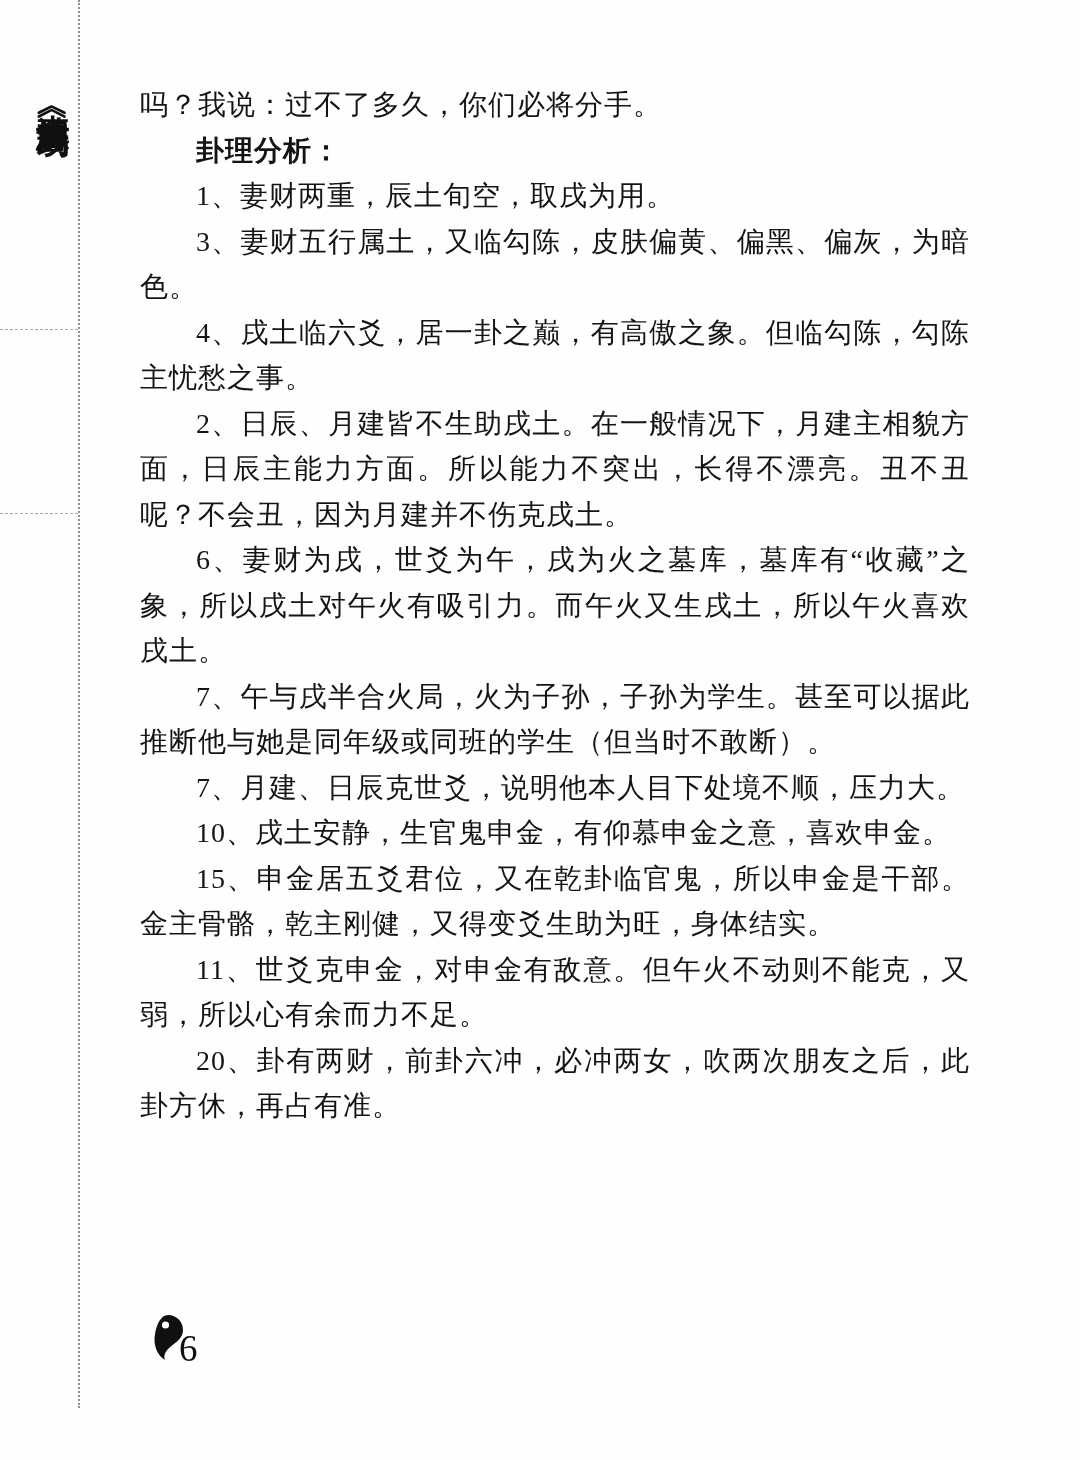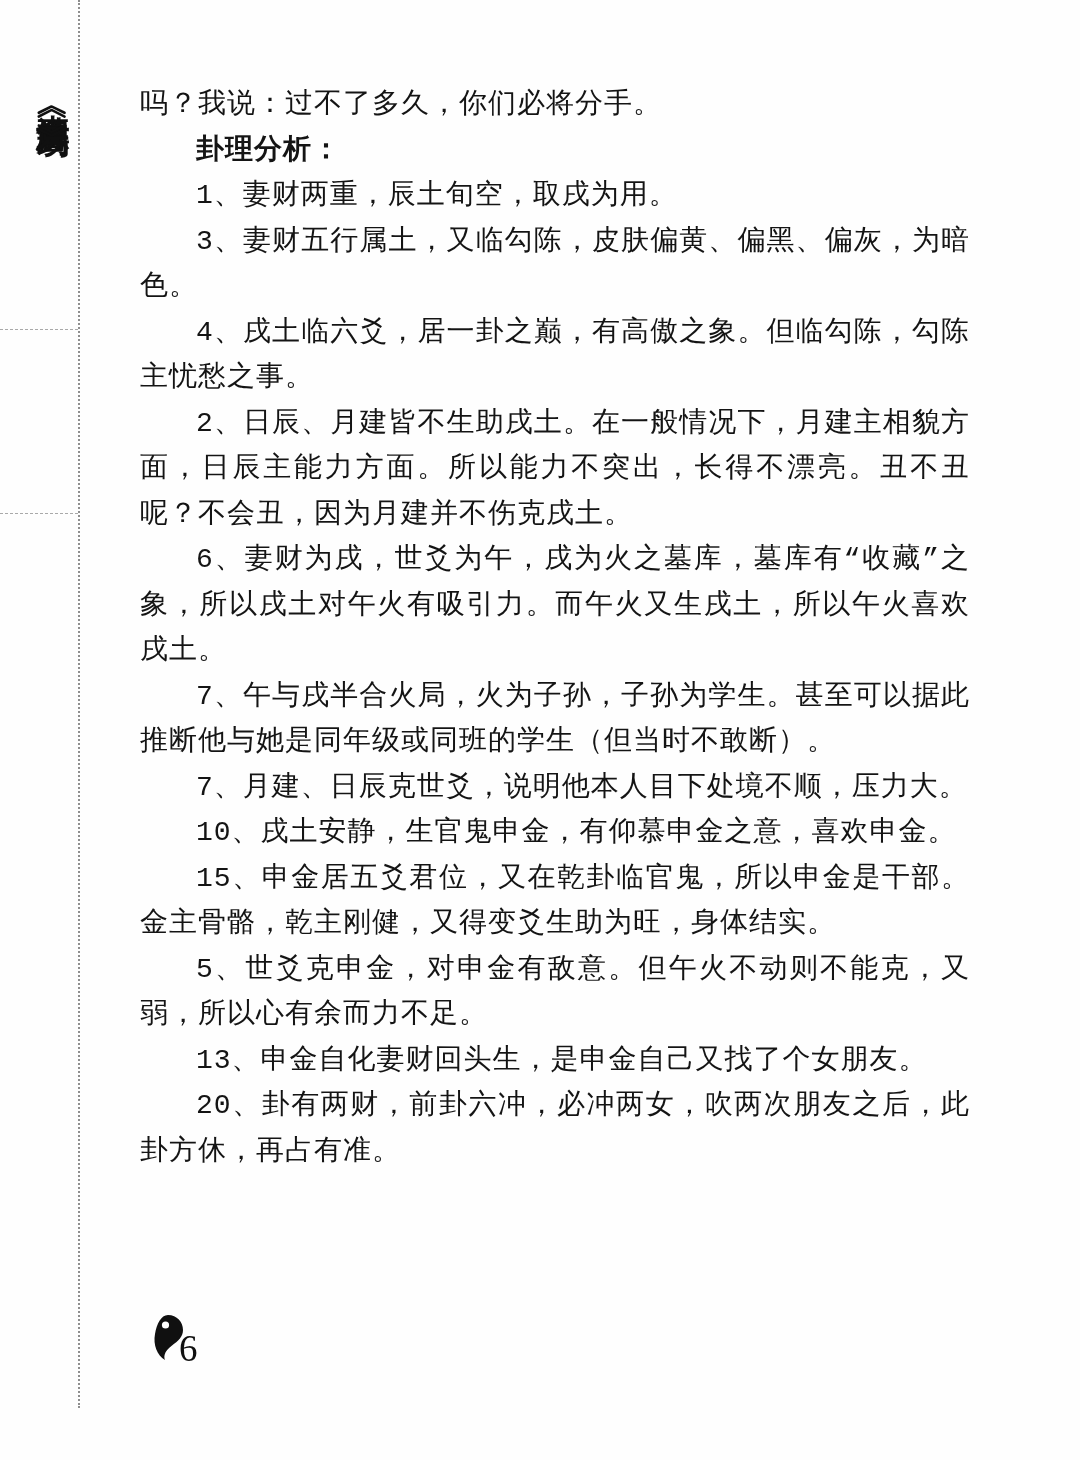--- a/index.html
+++ b/index.html
@@ -56,21 +56,20 @@
     width: 830px;
     font-size: 28px;
     line-height: 45.5px;
     letter-spacing: 1px;
     text-align: justify;
     text-align-last: left;
   }
   .content p {
     margin: 0;
     padding: 0;
-    font-family: Liberation Mono, monospace;
   }
   .intro { text-indent: 0; }
   .heading {
     text-indent: 2em;
     font-weight: bold;
   }
   .item { text-indent: 2em; }
 
   
   .footer {
@@ -120,23 +119,22 @@
 
       <p class="item">7、午与戌半合火局，火为子孙，子孙为学生。甚至可以据此推断他与她是同年级或同班的学生（但当时不敢断）。</p>
 
       <p class="item">7、月建、日辰克世爻，说明他本人目下处境不顺，压力大。</p>
 
 
       <p class="item">10、戌土安静，生官鬼申金，有仰慕申金之意，喜欢申金。</p>
 
       <p class="item">15、申金居五爻君位，又在乾卦临官鬼，所以申金是干部。金主骨骼，乾主刚健，又得变爻生助为旺，身体结实。</p>
 
-      <p class="item">5、世爻克申金，对申金有敌意。但午火不动则不能克，又弱，所以心有余而力不足。</p>
+      <p class="item">11、世爻克申金，对申金有敌意。但午火不动则不能克，又弱，所以心有余而力不足。</p>
 
-      <p class="item">13、申金自化妻财回头生，是申金自己又找了个女朋友。</p>
 
       <p class="item">20、卦有两财，前卦六冲，必冲两女，吹两次朋友之后，此卦方休，再占有准。</p>
     </div>
 </div>
 
 <div class="footer">
   <svg class="yinfish" viewBox="0 0 32 46" aria-hidden="true">
     <path d="M16 1 C25 1 31 8 31 16 C31 23 26 27 20 31.5 C14 36 11 41 13 46 C5 41 1 31 3 20 C4.7 10 9 1 16 1 Z" fill="#101010"></path>
     <circle cx="13.5" cy="11" r="3.6" fill="#fefefe"></circle>
   </svg>

